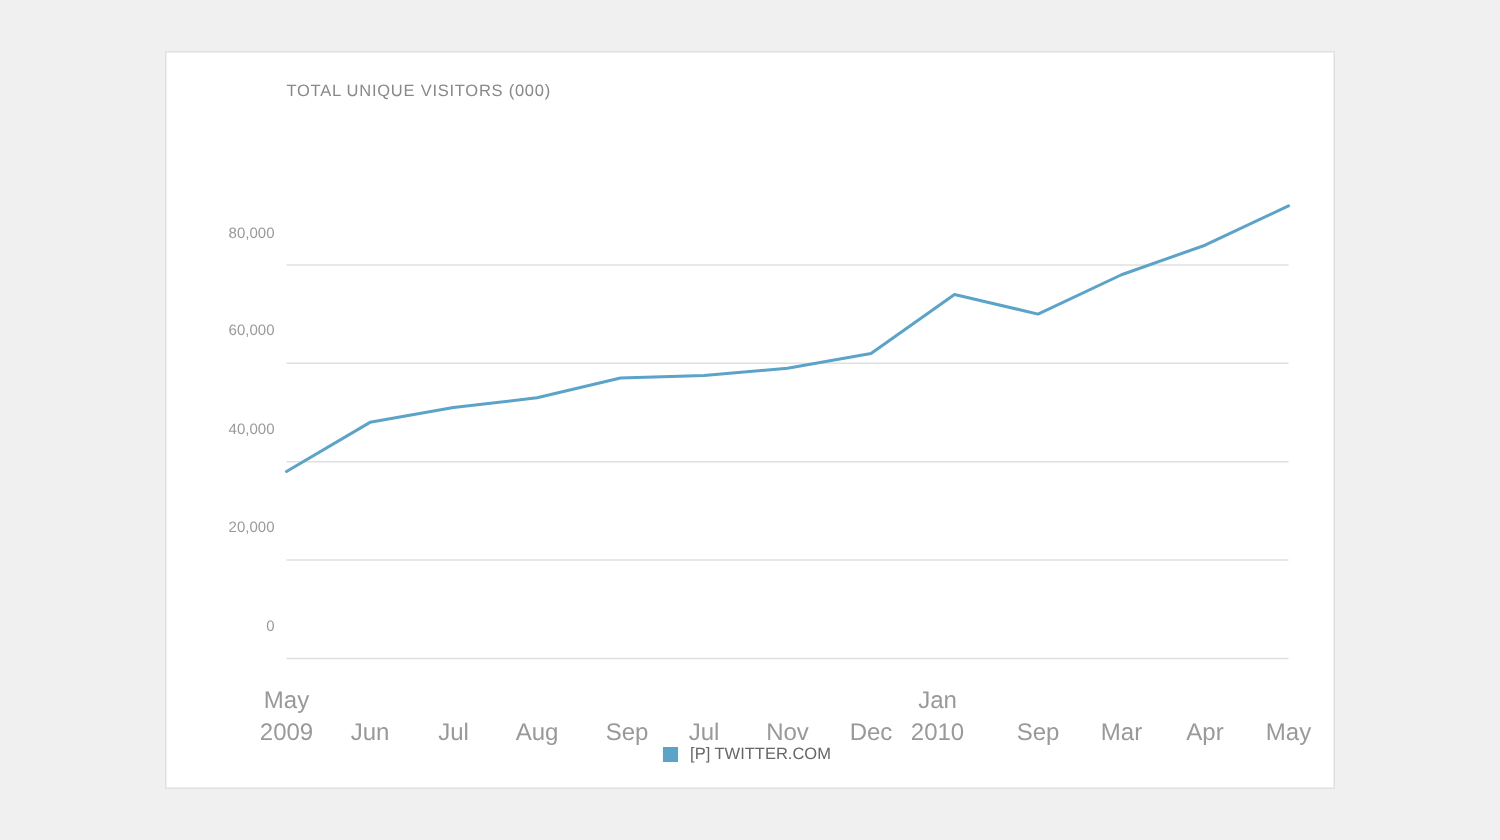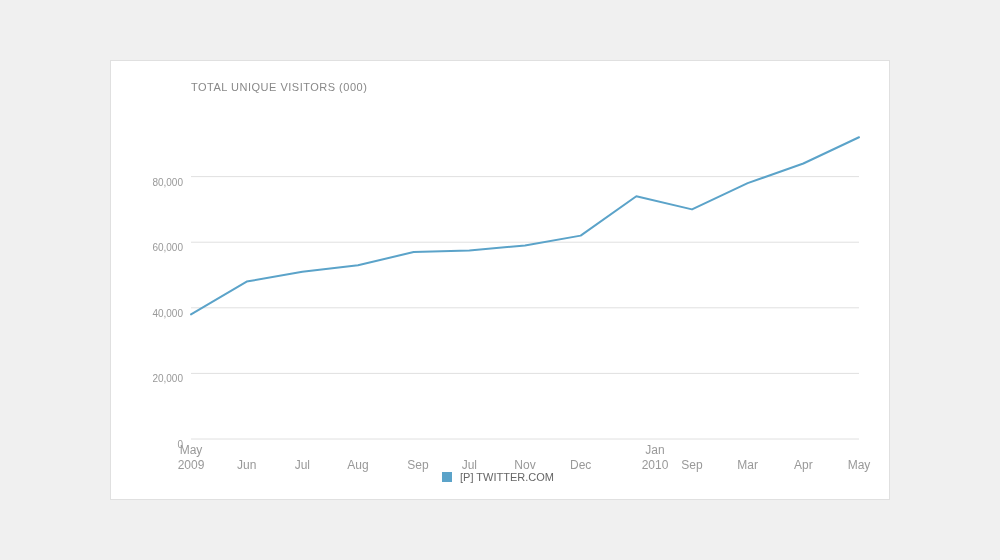--- a/index.html
+++ b/index.html
@@ -8,21 +8,21 @@
       display: flex;
       justify-content: center;
       align-items: center;
       width: 1000px;
       height: 560px;
       font-family: Arial, sans-serif;
     }
     .chart-container {
       background: #ffffff;
       width: 780px;
-      height: 440px;
+      height: 492px;
       border: 1px solid #e0e0e0;
       position: relative;
       padding: 20px 30px 60px 80px;
     }
     .chart-title {
       font-size: 11px;
       color: #888;
       letter-spacing: 0.5px;
       position: absolute;
       top: 20px;
@@ -61,21 +61,21 @@
       right: calc(100% + 8px);
       font-size: 10px;
       color: #999;
       transform: translateY(50%);
       text-align: right;
       white-space: nowrap;
     }
     .x-label {
       position: absolute;
       bottom: -35px;
-      font-size: 12px;
+      font-size: 16px;
       color: #999;
       text-align: center;
       transform: translateX(-50%);
       line-height: 1.3;
     }
     .legend {
       position: absolute;
       bottom: 16px;
       left: 0;
       right: 4px;
@@ -126,21 +126,21 @@
       <div class="y-label" style="bottom: auto; top: 125.2px;">60,000</div>
       <div class="y-label" style="bottom: auto; top: 59.6px;">80,000</div>
       <div class="x-label" style="left: 0px;">May<br>2009</div>
       <div class="x-label" style="left: 55.6667px;">Jun</div>
       <div class="x-label" style="left: 111.333px;">Jul</div>
       <div class="x-label" style="left: 167px;">Aug</div>
       <div class="x-label" style="left: 227px;">Sep</div>
       <div class="x-label" style="left: 278.333px;">Jul</div>
       <div class="x-label" style="left: 334px;">Nov</div>
       <div class="x-label" style="left: 389.667px;">Dec</div>
-      <div class="x-label" style="left: 464px;">Jan<br>2010</div>
+      <div class="x-label" style="left: 434px;">Jan<br>2010</div>
       <div class="x-label" style="left: 501px;">Sep</div>
       <div class="x-label" style="left: 556.667px;">Mar</div>
       <div class="x-label" style="left: 612.333px;">Apr</div>
       <div class="x-label" style="left: 668px;">May</div>
     </div>
 
   <div class="legend">
     <span class="legend-dot"></span>
     <span class="legend-label">[P] TWITTER.COM</span>
   </div>

